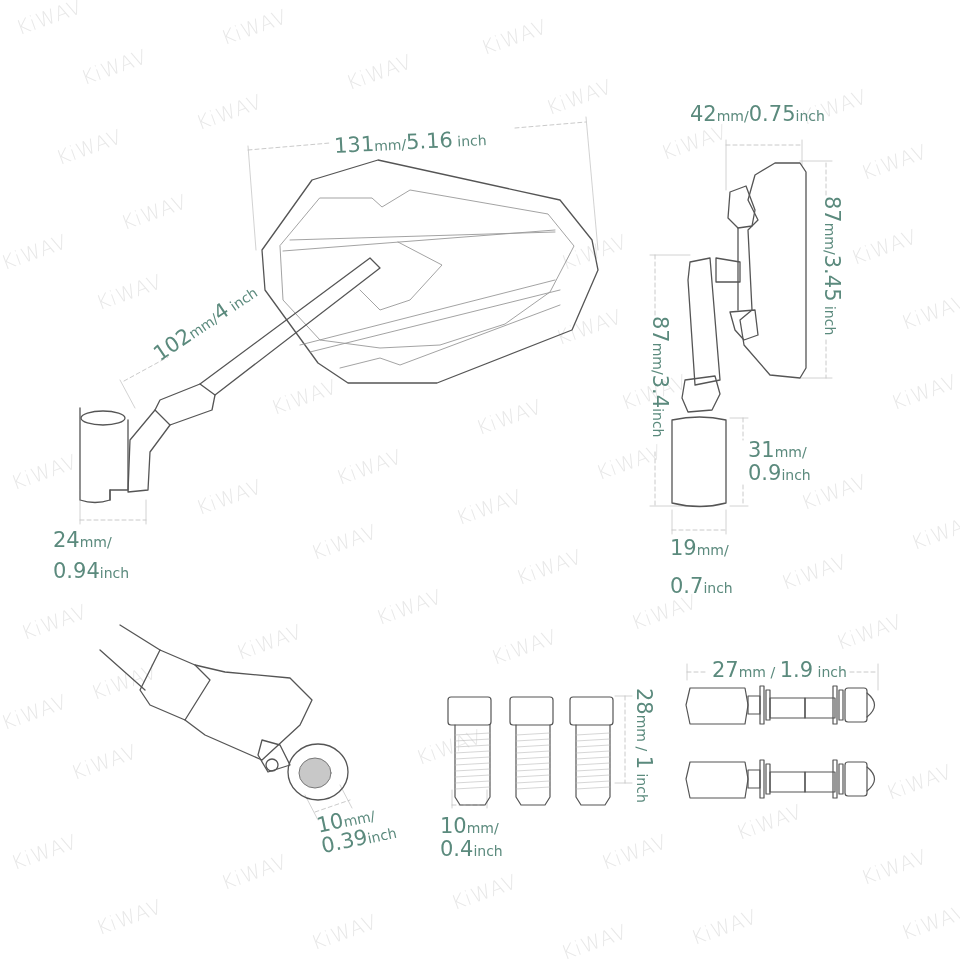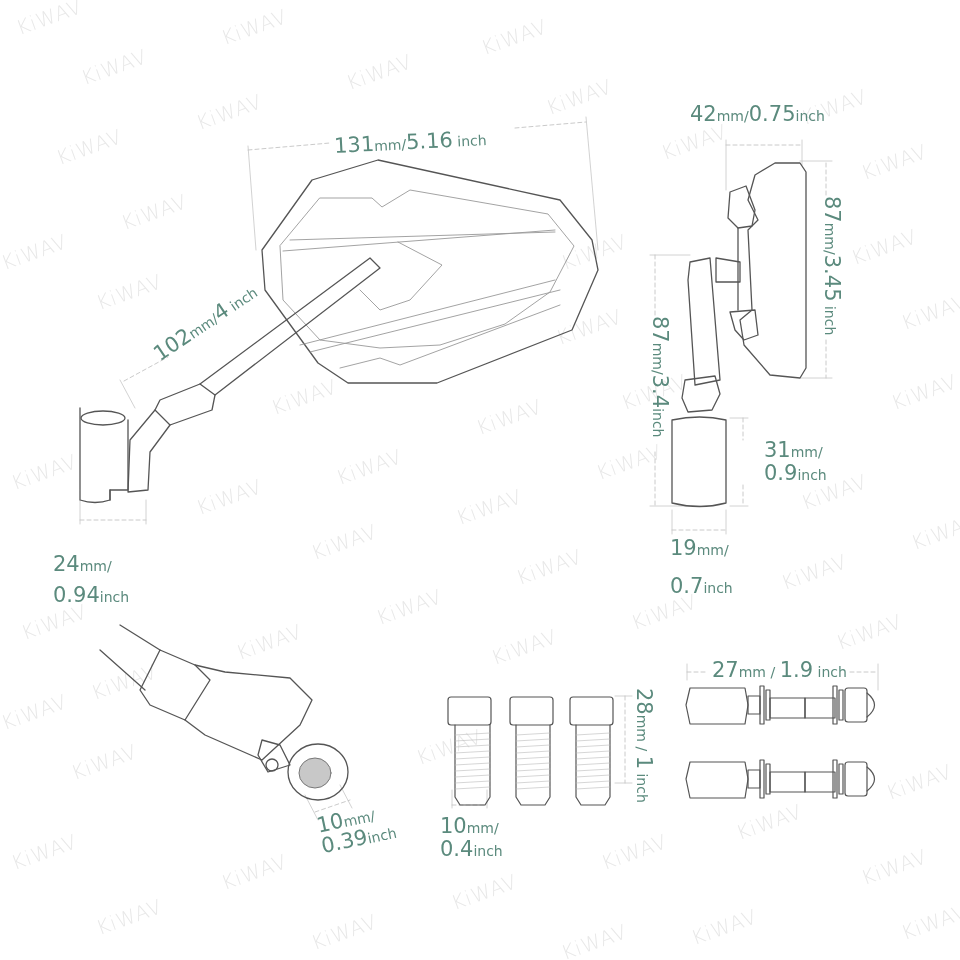--- a/index.html
+++ b/index.html
@@ -206,38 +206,38 @@
   </svg>
 
   <div class="dim" style="left:334px;top:132px;transform:rotate(-3deg)">
     <span class="big">131</span><span class="sm">mm</span><span class="sm">/</span><span class="big">5.16</span><span class="sm"> inch</span>
   </div>
 
   <div class="dim" style="left:162px;top:344px;transform-origin:left bottom;transform:rotate(-34deg)">
     <span class="big">102</span><span class="sm">mm</span><span class="sm">/</span><span class="big">4</span><span class="sm"> inch</span>
   </div>
 
-  <div class="dim" style="left:53px;top:554px">
+  <div class="dim" style="left:53px;top:530px">
     <div><span class="big">24</span><span class="sm">mm/</span></div>
     <div style="margin-top:10px"><span class="big">0.94</span><span class="sm">inch</span></div>
   </div>
 
   <div class="dim" style="left:690px;top:104px">
     <span class="big">42</span><span class="sm">mm</span><span class="sm">/</span><span class="big">0.75</span><span class="sm">inch</span>
   </div>
 
   <div class="dim rot-v" style="left:842px;top:196px">
     <span class="big">87</span><span class="sm">mm</span><span class="sm">/</span><span class="big">3.45</span><span class="sm"> inch</span>
   </div>
 
   <div class="dim rot-v" style="left:670px;top:316px">
     <span class="big">87</span><span class="sm">mm</span><span class="sm">/</span><span class="big">3.4</span><span class="sm">inch</span>
   </div>
 
-  <div class="dim" style="left:764px;top:440px">
+  <div class="dim" style="left:748px;top:440px">
     <div><span class="big">31</span><span class="sm">mm/</span></div>
     <div style="margin-top:2px"><span class="big">0.9</span><span class="sm">inch</span></div>
   </div>
 
   <div class="dim" style="left:670px;top:538px">
     <div><span class="big">19</span><span class="sm">mm/</span></div>
     <div style="margin-top:17px"><span class="big">0.7</span><span class="sm">inch</span></div>
   </div>
 
   <div class="dim" style="left:315px;top:816px;transform:rotate(-12deg);transform-origin:left top">

